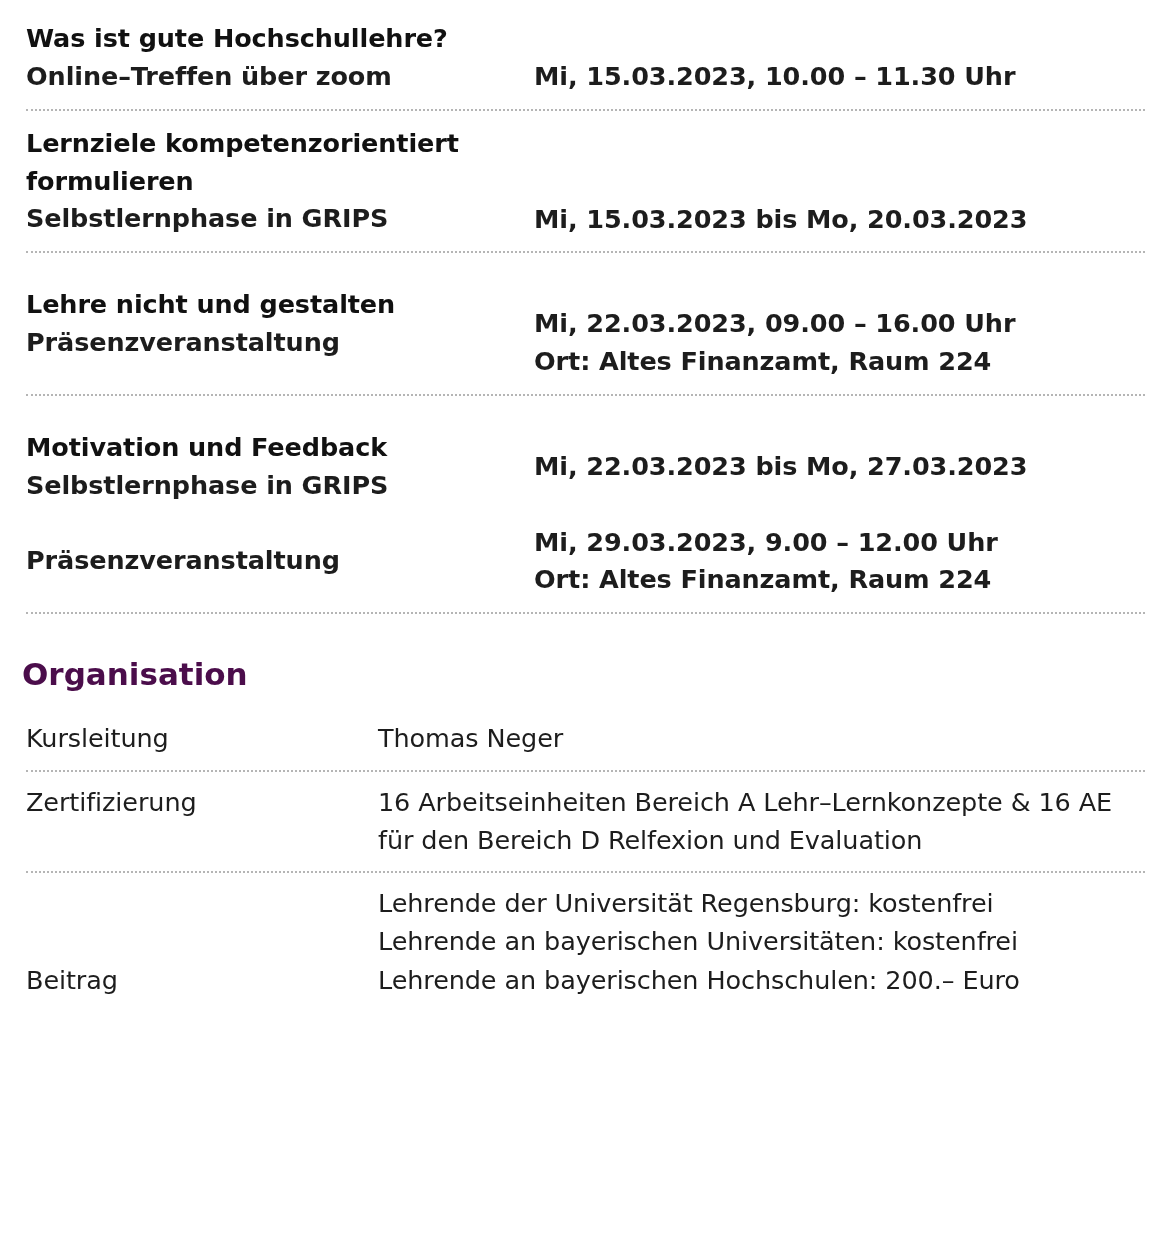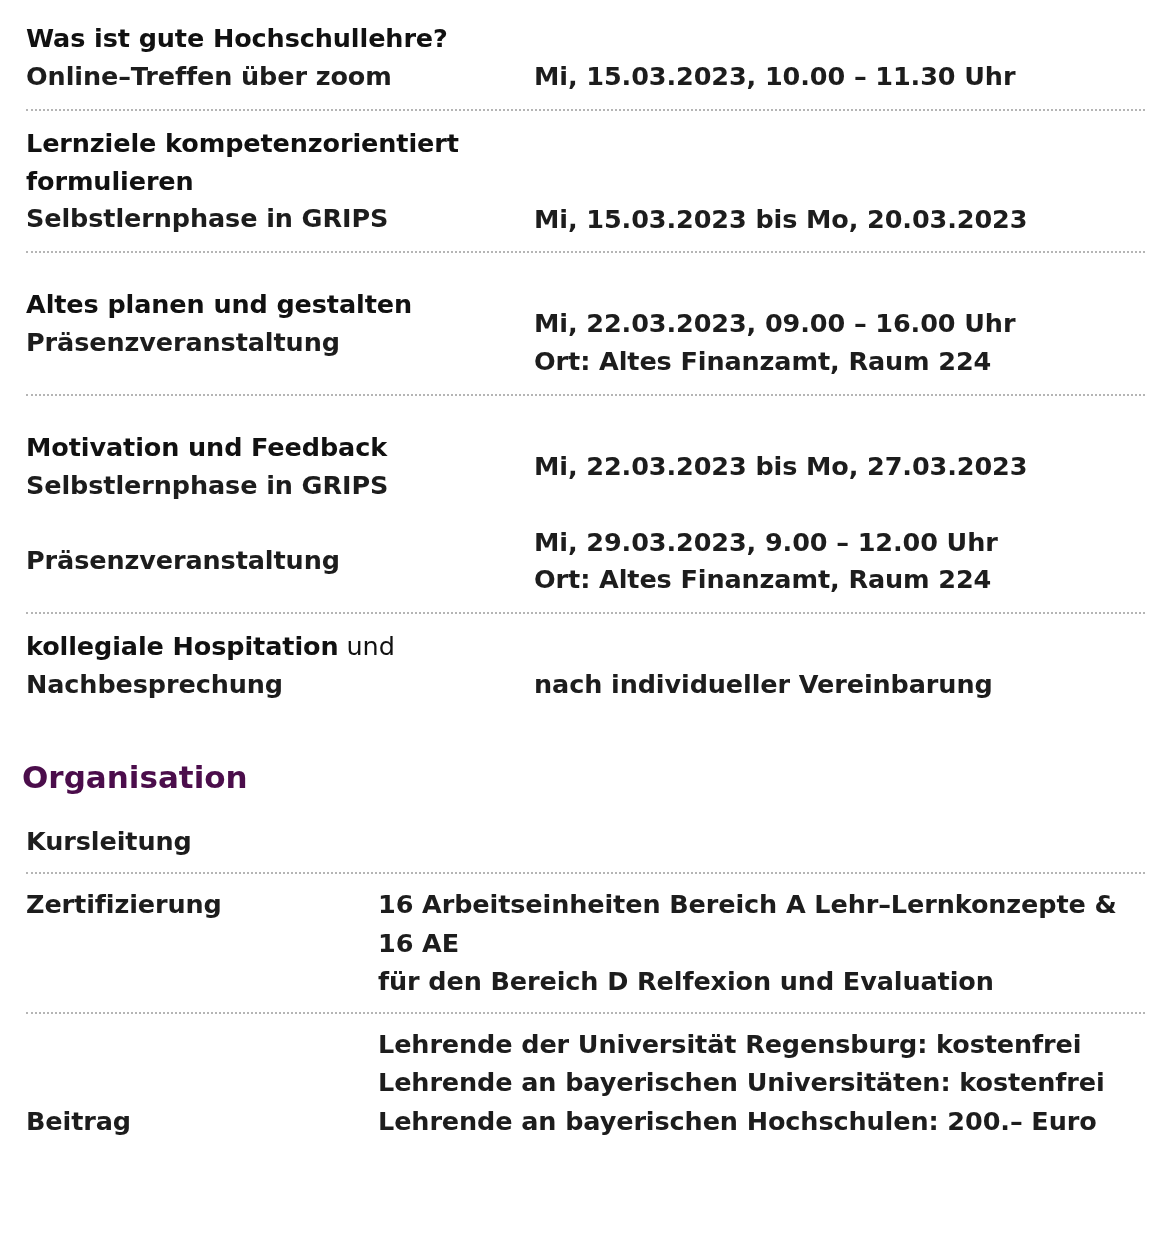--- a/index.html
+++ b/index.html
@@ -86,21 +86,20 @@
     font-weight: bold;
     line-height: 1.2;
     margin: 42px 0 22px 22px;
     letter-spacing: 0px;
   }
 
   .org-table {
     padding: 0 27px 0 26px;
     box-sizing: border-box;
     width: 1172px;
-    font-weight: bold;
   }
   .org-row {
     display: flex;
     align-items: flex-start;
     padding: 11px 0 12px 0;
     border-bottom: 2px dotted #b5b5b5;
   }
   .org-row.first { padding-top: 4px; }
   .org-row.last  { border-bottom: none; align-items: flex-end; }
 
@@ -148,21 +147,21 @@
       </div>
       <div class="col-right">
         <div class="spacer-line"></div>
         <div class="spacer-line"></div>
         <div class="when">Mi, 15.03.2023 bis Mo, 20.03.2023</div>
       </div>
     </div>
 
     <div class="sched-row">
       <div class="col-left">
-        <div class="topic">Altes planen und gestalten</div>
+        <div class="topic">Lehre nicht und gestalten</div>
         <div class="subtopic">Präsenzveranstaltung</div>
       </div>
       <div class="col-right">
         <div class="spacer-line"></div>
         <div class="when">Mi, 22.03.2023, 09.00 – 16.00 Uhr</div>
         <div class="when">Ort: Altes Finanzamt, Raum 224</div>
       </div>
     </div>
 
     <div class="sched-row">
@@ -174,39 +173,32 @@
       </div>
       <div class="col-right">
         <div class="spacer-line"></div>
         <div class="when">Mi, 22.03.2023 bis Mo, 27.03.2023</div>
         <div class="blank-line"></div>
         <div class="when">Mi, 29.03.2023, 9.00 – 12.00 Uhr</div>
         <div class="when">Ort: Altes Finanzamt, Raum 224</div>
       </div>
     </div>
 
-    <div class="sched-row last">
-      <div class="col-left">
-        <div class="topic"><span>kollegiale Hospitation</span><span class="normal"> und</span></div>
-        <div class="subtopic">Nachbesprechung</div>
-      </div>
-      <div class="col-right">
-        <div class="spacer-line"></div>
-        <div class="when">nach individueller Vereinbarung</div>
-      </div>
-    </div>
 
   </div>
 
   <h2 class="section-heading">Organisation</h2>
 
   <div class="org-table">
 
     <div class="org-row first">
       <div class="org-label">Kursleitung</div>
+      <div class="org-value">
+        <span class="vline">Thomas Neger</span>
+      </div>
     </div>
 
 
     <div class="org-row">
       <div class="org-label">Zertifizierung</div>
       <div class="org-value">
         <span class="vline">16 Arbeitseinheiten Bereich A Lehr–Lernkonzepte &amp; 16 AE</span>
         <span class="vline">für den Bereich D Relfexion und Evaluation</span>
       </div>
     </div>

